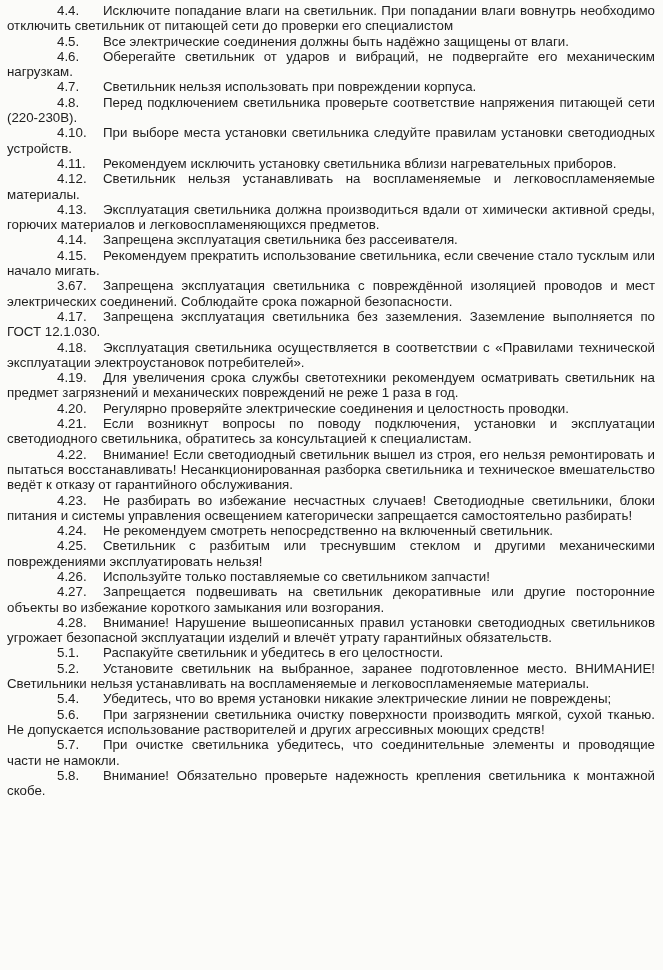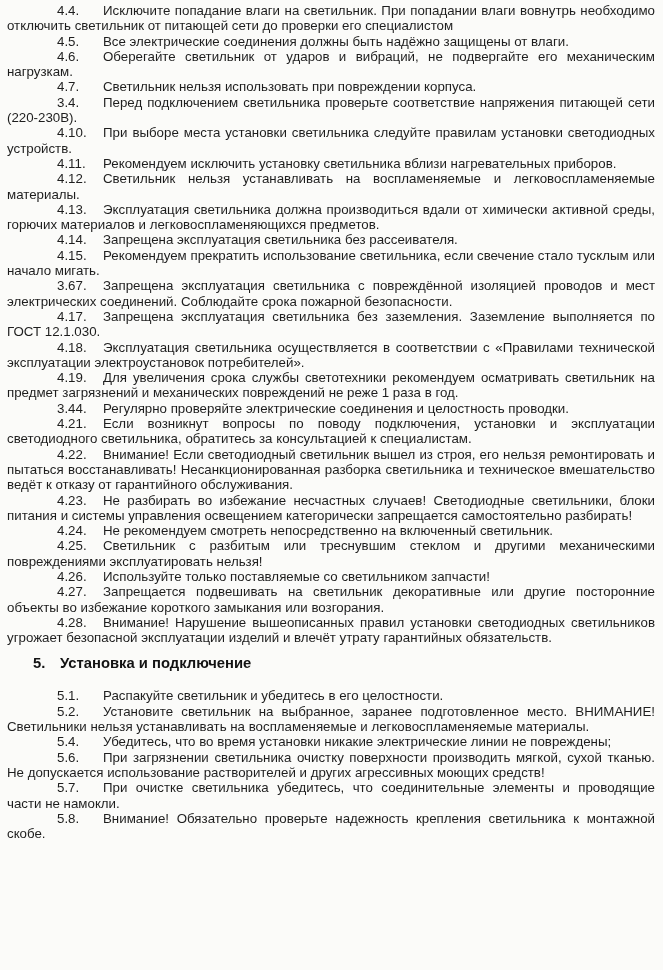--- a/index.html
+++ b/index.html
@@ -41,43 +41,42 @@
 </head>
 <body>
 
 <div class="page">
 
   <div>
     <p class="item"><span class="num">4.4.</span><span class="txt">Исключите попадание влаги на светильник. При попадании влаги вовнутрь необходимо отключить светильник от питающей сети до проверки его специалистом</span></p>
     <p class="item"><span class="num">4.5.</span><span class="txt">Все электрические соединения должны быть надёжно защищены от влаги.</span></p>
     <p class="item"><span class="num">4.6.</span><span class="txt">Оберегайте светильник от ударов и вибраций, не подвергайте его механическим нагрузкам.</span></p>
     <p class="item"><span class="num">4.7.</span><span class="txt">Светильник нельзя использовать при повреждении корпуса.</span></p>
-    <p class="item"><span class="num">3.4.</span><span class="txt">Перед подключением светильника проверьте соответствие напряжения питающей сети (220-230В).</span></p>
+    <p class="item"><span class="num">4.8.</span><span class="txt">Перед подключением светильника проверьте соответствие напряжения питающей сети (220-230В).</span></p>
     <p class="item"><span class="num">4.10.</span><span class="txt">При выборе места установки светильника следуйте правилам установки светодиодных устройств.</span></p>
     <p class="item"><span class="num">4.11.</span><span class="txt">Рекомендуем исключить установку светильника вблизи нагревательных приборов.</span></p>
     <p class="item"><span class="num">4.12.</span><span class="txt">Светильник нельзя устанавливать на воспламеняемые и легковоспламеняемые материалы.</span></p>
     <p class="item"><span class="num">4.13.</span><span class="txt">Эксплуатация светильника должна производиться вдали от химически активной среды, горючих материалов и легковоспламеняющихся предметов.</span></p>
     <p class="item"><span class="num">4.14.</span><span class="txt">Запрещена эксплуатация светильника без рассеивателя.</span></p>
     <p class="item"><span class="num">4.15.</span><span class="txt">Рекомендуем прекратить использование светильника, если свечение стало тусклым или начало мигать.</span></p>
     <p class="item"><span class="num">3.67.</span><span class="txt">Запрещена эксплуатация светильника с повреждённой изоляцией проводов и мест электрических соединений. Соблюдайте срока пожарной безопасности.</span></p>
     <p class="item"><span class="num">4.17.</span><span class="txt">Запрещена эксплуатация светильника без заземления. Заземление выполняется по ГОСТ 12.1.030.</span></p>
     <p class="item"><span class="num">4.18.</span><span class="txt">Эксплуатация светильника осуществляется в соответствии с «Правилами технической эксплуатации электроустановок потребителей».</span></p>
     <p class="item"><span class="num">4.19.</span><span class="txt">Для увеличения срока службы светотехники рекомендуем осматривать светильник на предмет загрязнений и механических повреждений не реже 1 раза в год.</span></p>
-    <p class="item"><span class="num">3.44.</span><span class="txt">Регулярно проверяйте электрические соединения и целостность проводки.</span></p>
+    <p class="item"><span class="num">4.20.</span><span class="txt">Регулярно проверяйте электрические соединения и целостность проводки.</span></p>
     <p class="item"><span class="num">4.21.</span><span class="txt">Если возникнут вопросы по поводу подключения, установки и эксплуатации светодиодного светильника, обратитесь за консультацией к специалистам.</span></p>
     <p class="item"><span class="num">4.22.</span><span class="txt">Внимание! Если светодиодный светильник вышел из строя, его нельзя ремонтировать и пытаться восстанавливать! Несанкционированная разборка светильника и техническое вмешательство ведёт к отказу от гарантийного обслуживания.</span></p>
     <p class="item"><span class="num">4.23.</span><span class="txt">Не разбирать во избежание несчастных случаев! Светодиодные светильники, блоки питания и системы управления освещением категорически запрещается самостоятельно разбирать!</span></p>
     <p class="item"><span class="num">4.24.</span><span class="txt">Не рекомендуем смотреть непосредственно на включенный светильник.</span></p>
     <p class="item"><span class="num">4.25.</span><span class="txt">Светильник с разбитым или треснувшим стеклом и другими механическими повреждениями эксплуатировать нельзя!</span></p>
     <p class="item"><span class="num">4.26.</span><span class="txt">Используйте только поставляемые со светильником запчасти!</span></p>
     <p class="item"><span class="num">4.27.</span><span class="txt">Запрещается подвешивать на светильник декоративные или другие посторонние объекты во избежание короткого замыкания или возгорания.</span></p>
     <p class="item"><span class="num">4.28.</span><span class="txt">Внимание! Нарушение вышеописанных правил установки светодиодных светильников угрожает безопасной эксплуатации изделий и влечёт утрату гарантийных обязательств.</span></p>
   </div>
 
-  <h2 class="sec"><span class="hnum">5.</span><span>Установка и подключение</span></h2>
 
   <div>
     <p class="item"><span class="num">5.1.</span><span class="txt">Распакуйте светильник и убедитесь в его целостности.</span></p>
     <p class="item"><span class="num">5.2.</span><span class="txt">Установите светильник на выбранное, заранее подготовленное место. ВНИМАНИЕ! Светильники нельзя устанавливать на воспламеняемые и легковоспламеняемые материалы.</span></p>
     <p class="item"><span class="num">5.4.</span><span class="txt">Убедитесь, что во время установки никакие электрические линии не повреждены;</span></p>
     <p class="item"><span class="num">5.6.</span><span class="txt">При загрязнении светильника очистку поверхности производить мягкой, сухой тканью. Не допускается использование растворителей и других агрессивных моющих средств!</span></p>
     <p class="item"><span class="num">5.7.</span><span class="txt">При очистке светильника убедитесь, что соединительные элементы и проводящие части не намокли.</span></p>
     <p class="item"><span class="num">5.8.</span><span class="txt">Внимание! Обязательно проверьте надежность крепления светильника к монтажной скобе.</span></p>
   </div>
 

